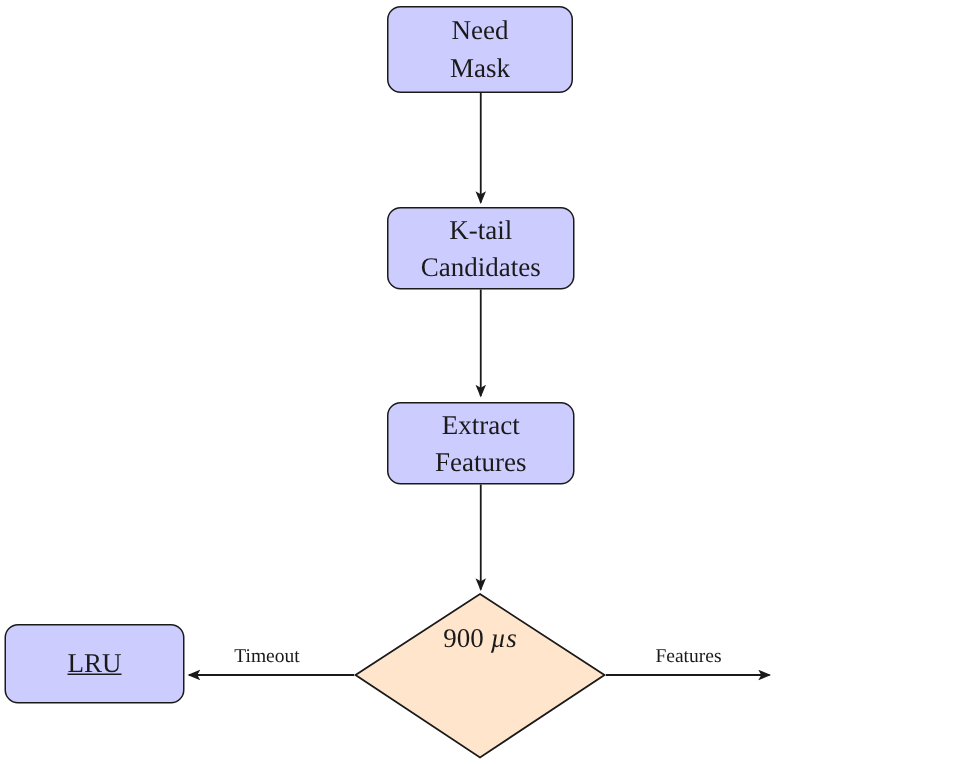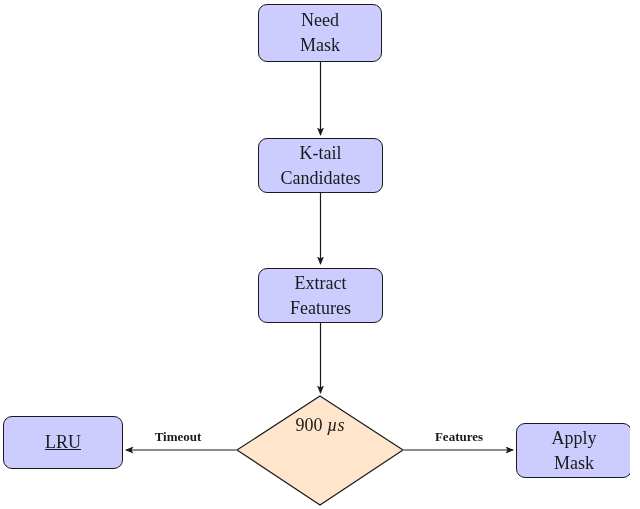--- a/index.html
+++ b/index.html
@@ -51,21 +51,20 @@
     font-size: 18px;
     line-height: 26px;
   }
   .unit-italic { font-style: italic; }
   .edge-label {
     position: absolute;
     width: 84px;
     text-align: center;
     font-size: 13px;
     line-height: 15px;
-    font-weight: bold;
   }
   .edge-label-timeout { left: 136px; top: 429px; }
   .edge-label-success { left: 417px; top: 429px; }
 </style>
 </head>
 <body>
 
 <div class="canvas">
 
   <svg class="layer" viewBox="0 0 640 509">
@@ -107,21 +106,17 @@
     <div>
       <span>900</span>
       <span class="unit-italic">µs</span>
     </div>
   </div>
 
   <div class="node node-lru">
     <span>LRU</span>
   </div>
 
-  <div class="node node-apply-mask">
-    <span>Apply</span>
-    <span>Mask</span>
-  </div>
 
   <div class="edge-label edge-label-timeout">Timeout</div>
   <div class="edge-label edge-label-success">Features</div>
 
 </div>
 
 </body></html>

